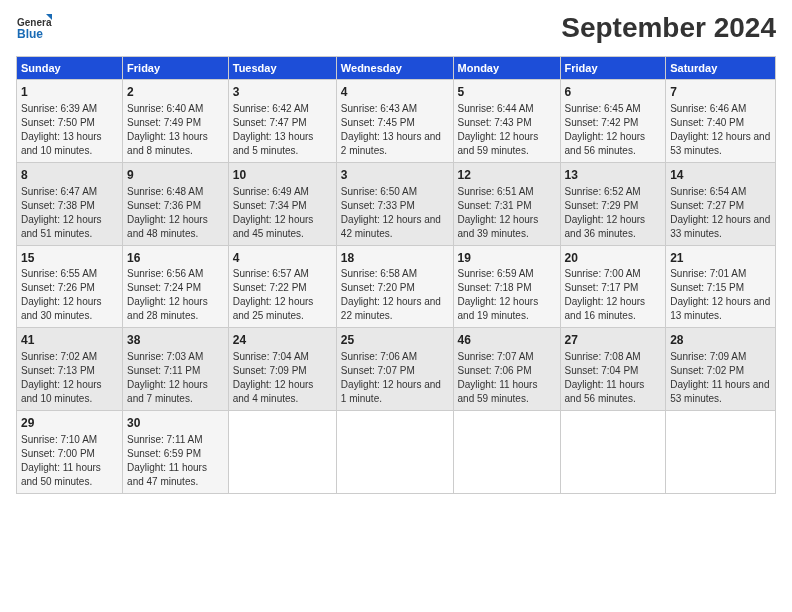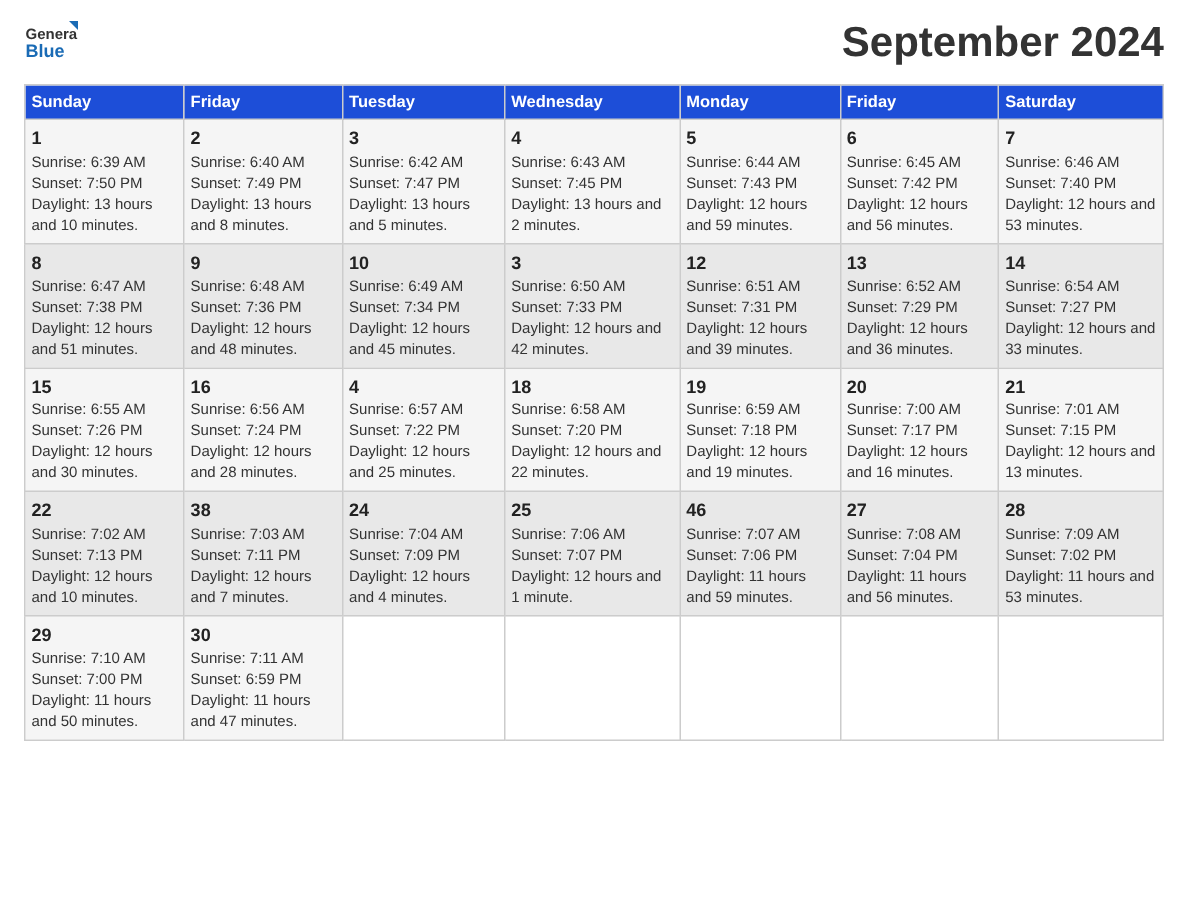--- a/index.html
+++ b/index.html
@@ -202,21 +202,21 @@
             <span class="day-num">20</span>
             <div class="day-info">Sunrise: 7:00 AM<br>Sunset: 7:17 PM<br>Daylight: 12 hours and 16 minutes.</div>
           </td>
           <td>
             <span class="day-num">21</span>
             <div class="day-info">Sunrise: 7:01 AM<br>Sunset: 7:15 PM<br>Daylight: 12 hours and 13 minutes.</div>
           </td>
         </tr>
         <tr>
           <td>
-            <span class="day-num">22</span>
+            <span class="day-num">41</span>
             <div class="day-info">Sunrise: 7:02 AM<br>Sunset: 7:13 PM<br>Daylight: 12 hours and 10 minutes.</div>
           </td>
           <td>
             <span class="day-num">38</span>
             <div class="day-info">Sunrise: 7:03 AM<br>Sunset: 7:11 PM<br>Daylight: 12 hours and 7 minutes.</div>
           </td>
           <td>
             <span class="day-num">24</span>
             <div class="day-info">Sunrise: 7:04 AM<br>Sunset: 7:09 PM<br>Daylight: 12 hours and 4 minutes.</div>
           </td>

